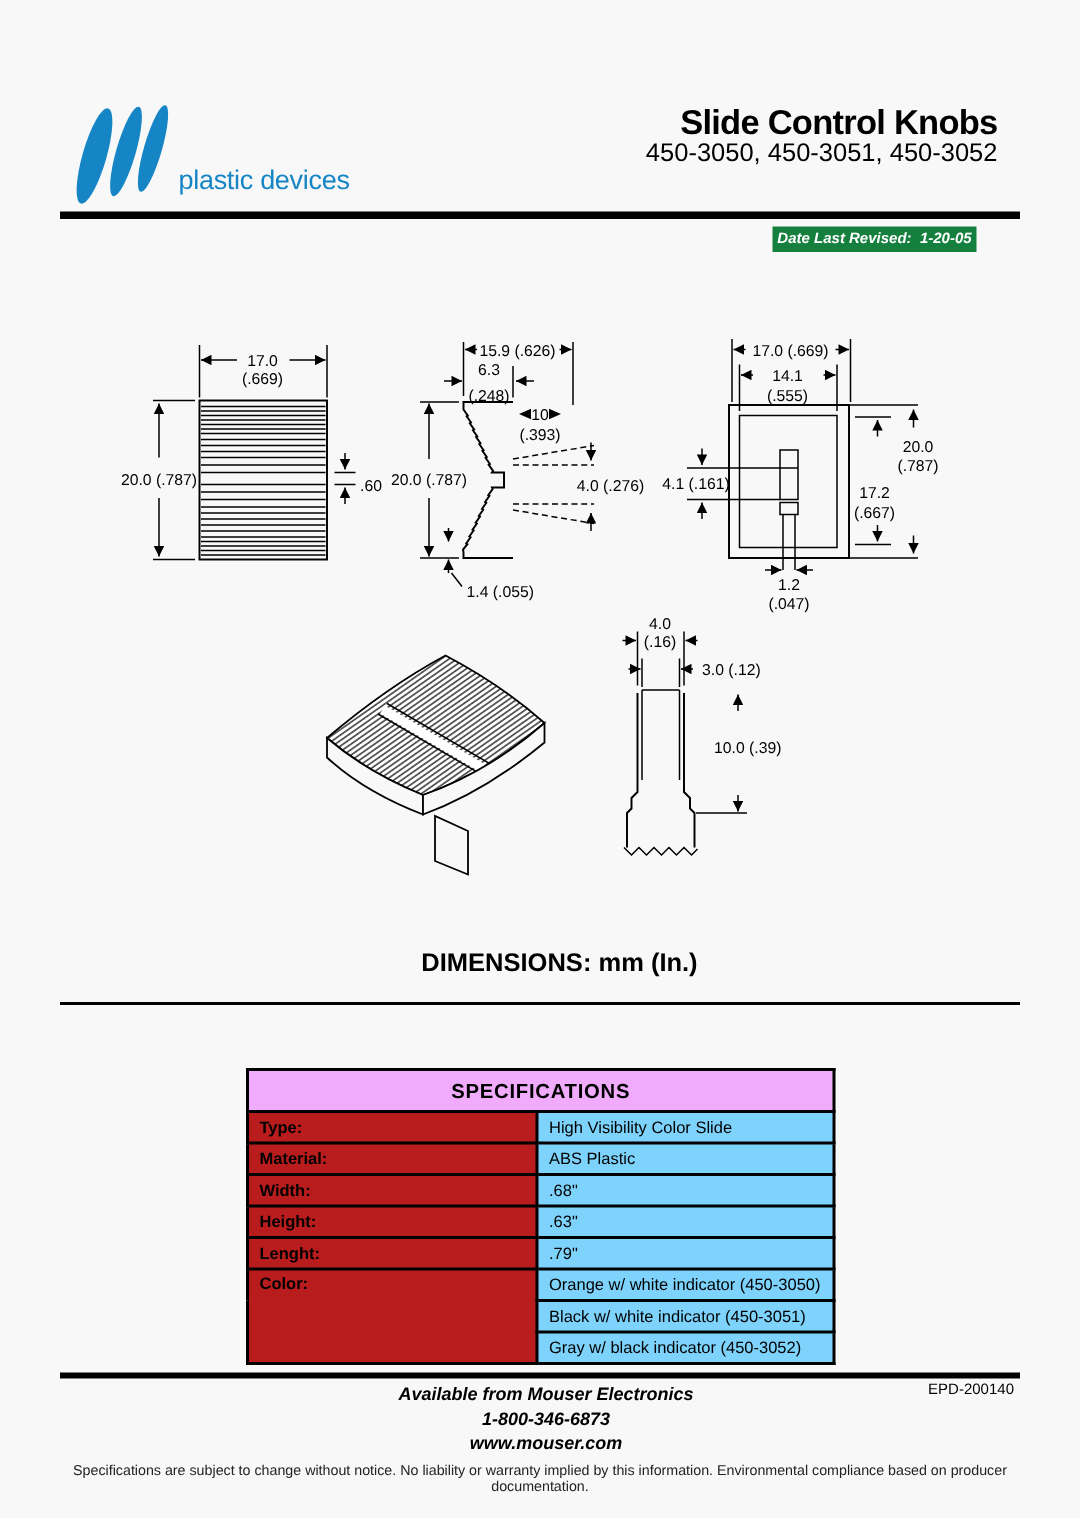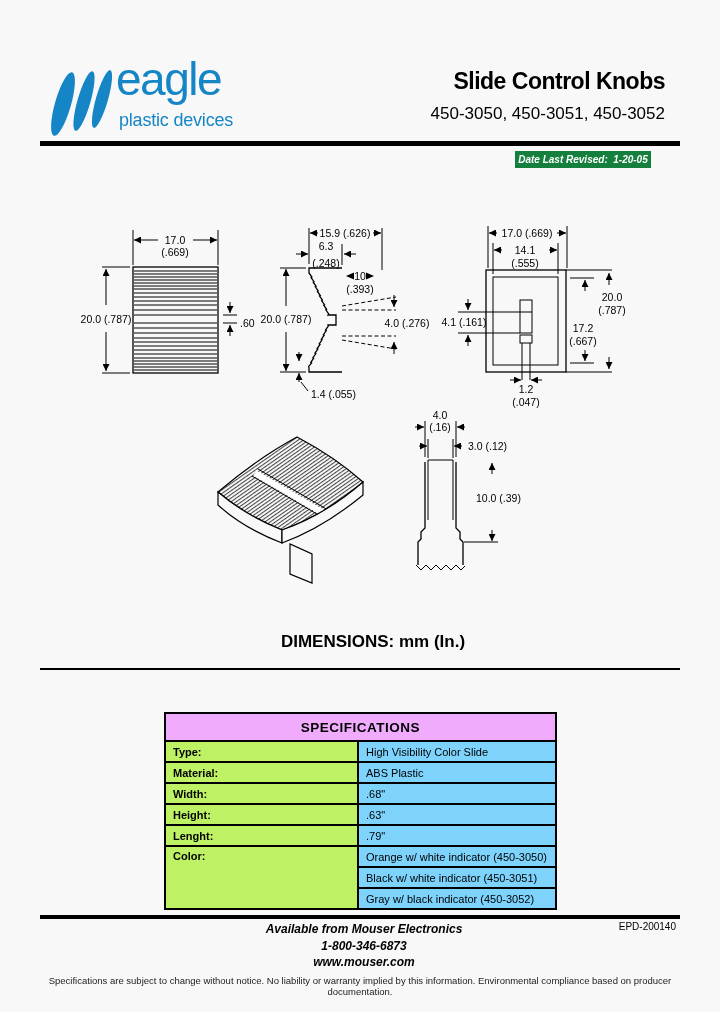--- a/index.html
+++ b/index.html
@@ -5,63 +5,62 @@
   html,body{margin:0;padding:0;background:#e9e9e9;}
   .page{position:relative;width:720px;height:1012px;background:#f8f8f8;margin:0 auto;
         font-family:"Liberation Sans",sans-serif;color:#000;overflow:hidden;}
   
   .logo-slashes{position:absolute;left:48px;top:58px;}
   .logo-word{position:absolute;left:116px;top:56px;font-size:46px;letter-spacing:-1.5px;
              font-weight:normal;line-height:1;}
   .logo-tagline{position:absolute;left:119px;top:110px;font-size:18px;letter-spacing:-0.2px;}
   .title{position:absolute;right:55px;top:68px;width:400px;text-align:right;
          font-size:23px;font-weight:bold;letter-spacing:-0.5px;}
-  .subtitle{position:absolute;right:55px;top:104px;width:400px;text-align:right;font-size:17px;}
+  .subtitle{position:absolute;right:55px;top:92px;width:400px;text-align:right;font-size:17px;}
   .rule{position:absolute;left:40px;width:640px;background:#000;}
   .rule-header{top:141px;height:5px;}
   .rule-mid{top:668px;height:2px;}
   .rule-footer{top:915px;height:4px;}
   .badge{position:absolute;left:515px;top:151px;width:136px;height:17px;background:#15803d;
          color:#fff;font-size:10px;font-style:italic;font-weight:bold;text-align:center;
          line-height:17px;white-space:pre;}
   
   .drawings{position:absolute;left:40px;top:210px;}
   .dim{font-family:"Liberation Sans",sans-serif;font-size:10.5px;fill:#000;}
   .ln{stroke:#000;stroke-width:1;fill:none;}
   .ln2{stroke:#000;stroke-width:1.3;fill:none;}
   .dash{stroke:#000;stroke-width:1;fill:none;stroke-dasharray:4 2.5;}
   .caption{position:absolute;left:40px;top:632px;width:666px;text-align:center;
            font-size:17px;font-weight:bold;}
   
   .spec{position:absolute;left:164px;top:712px;width:393px;border-collapse:collapse;}
   .spec th,.spec td{border:2px solid #000;}
   .spec th{font-size:13.5px;height:24px;background:#f0abfc;letter-spacing:0.5px;}
   .spec td{font-size:11px;height:17px;padding:1px 4px 1px 7px;background:#7dd3fc;}
-  .spec td.l{background:#bef264;font-weight:bold;width:180px;vertical-align:middle;}
+  .spec td.l{background:#b91c1c;font-weight:bold;width:180px;vertical-align:middle;}
   .spec td.lt{vertical-align:top;padding-top:3px;}
   
   .footer-block{position:absolute;left:40px;top:921px;width:648px;text-align:center;
                 font-size:12px;font-weight:bold;font-style:italic;line-height:16.5px;}
   .doc-code{position:absolute;right:44px;top:921px;font-size:10px;}
   .disclaimer{position:absolute;left:30px;top:975px;width:660px;text-align:center;
               font-size:9.5px;color:#222;}
 </style>
 </head>
 <body>
 
 <div class="page">
 
   <svg class="logo-slashes" width="75" height="92" viewBox="0 0 75 92">
     <g fill="#1585c5">
       <ellipse cx="15" cy="46" rx="8" ry="33" transform="rotate(16 15 46)"></ellipse>
       <ellipse cx="36" cy="43" rx="6.5" ry="31" transform="rotate(16 36 43)"></ellipse>
       <ellipse cx="54" cy="41" rx="6" ry="30" transform="rotate(16 54 41)"></ellipse>
     </g>
   </svg>
-  <div class="logo-word" style="color:#1585c5">eagle</div>
   <div class="logo-tagline" style="color:#1585c5">plastic devices</div>
 
   <div class="title">Slide Control Knobs</div>
   <div class="subtitle">450-3050, 450-3051, 450-3052</div>
 
   <div class="rule rule-header"></div>
   <div class="badge">Date Last Revised:  1-20-05</div>
 
   <svg class="drawings" width="660" height="402" viewBox="0 0 660 402">
     <defs>

